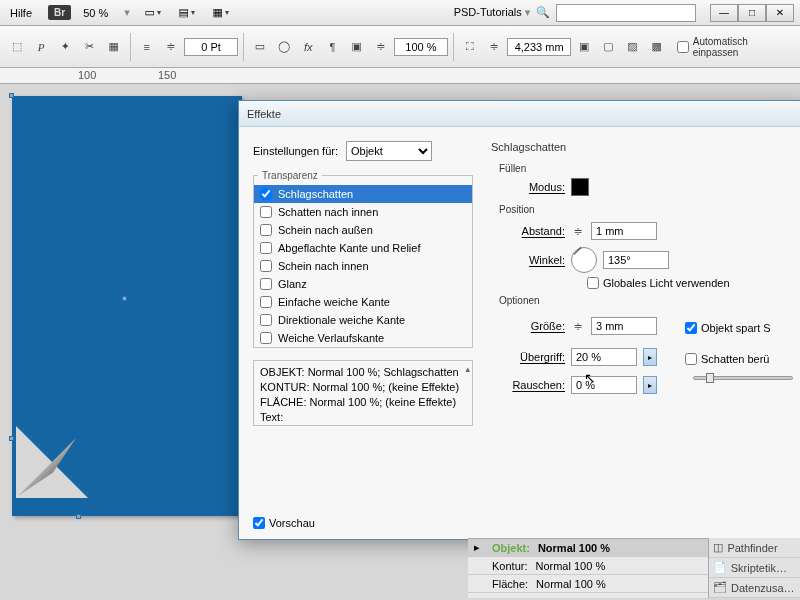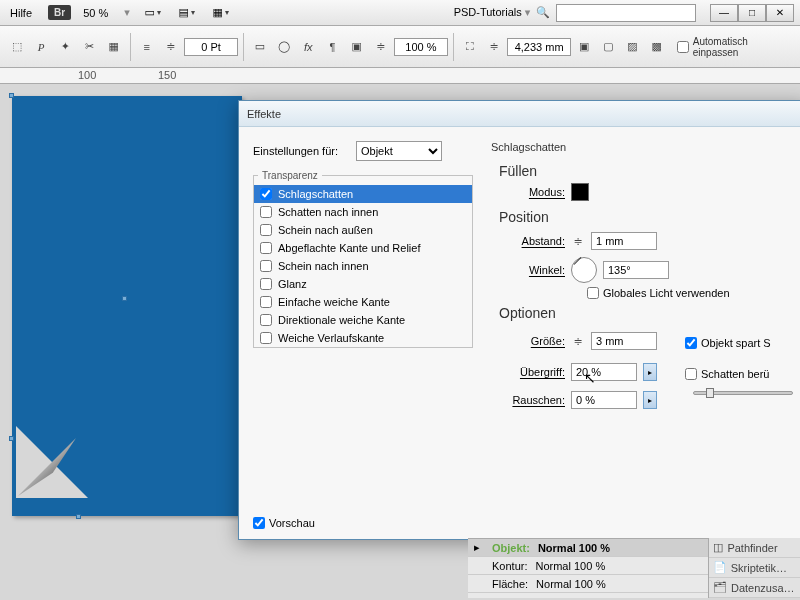--- a/index.html
+++ b/index.html
@@ -37,39 +37,39 @@
 .page-curl .curl { position: absolute; left: 2px; bottom: 2px; width: 58px; height: 58px; background: linear-gradient(135deg, #eee 30%, #888 60%, #bbb 100%); transform: rotate(0deg); clip-path: polygon(0 100%, 100% 0, 60% 60%); }
 .sel-handle { position: absolute; width: 5px; height: 5px; background: #7aaed6; border: 1px solid #2b6ea5; }
 
 
 .dialog { position: absolute; left: 238px; top: 100px; width: 570px; height: 440px; background: #f7f7f7; border: 1px solid #5a8bb0; box-shadow: 0 4px 18px rgba(0,0,0,0.35); }
 .dialog .titlebar { height: 26px; background: linear-gradient(#f4f8fb, #dbe7f0); border-bottom: 1px solid #bcd0de; display: flex; align-items: center; padding: 0 8px; color: #333; }
 .dialog-body { padding: 14px 14px 10px 14px; display: flex; gap: 18px; height: calc(100% - 26px); }
 .col-left { width: 224px; display: flex; flex-direction: column; }
 .col-right { flex: 1; }
 
-.settings-for { display: flex; align-items: center; gap: 18px; margin-bottom: 14px; }
+.settings-for { display: flex; align-items: center; gap: 8px; margin-bottom: 14px; }
 .settings-for select { width: 86px; height: 20px; border: 1px solid #999; background: #fff; }
 
 .group-box { border: 1px solid #c2c2c2; background: #f7f7f7; }
 .group-title { font-size: 10px; color: #555; padding: 2px 4px; background: #f7f7f7; position: relative; top: -8px; left: 4px; display: inline-block; }
 .trans-list { margin-top: -6px; }
 .trans-item { display: flex; align-items: center; gap: 6px; padding: 2px 6px; height: 18px; }
 .trans-item.selected { background: #2f7ad1; color: #fff; }
 .trans-item input[type=checkbox] { width: 12px; height: 12px; }
 
 .summary-box { margin-top: 12px; border: 1px solid #c2c2c2; height: 66px; padding: 4px 6px; font-size: 10px; line-height: 1.35; background: #f7f7f7; position: relative; }
 .summary-box .scroll-up { position: absolute; right: 2px; top: 2px; font-size: 9px; color: #666; }
 
 .preview-row { margin-top: auto; display: flex; align-items: center; gap: 4px; padding-top: 10px; }
 .preview-row input[type=checkbox] { width: 12px; height: 12px; }
 
 
 .section-head { font-size: 11px; color: #333; margin-bottom: 10px; }
-.sub-head { font-size: 14px; color: #333; margin: 8px 0 4px 8px; }
+.sub-head { font-size: 10px; color: #333; margin: 8px 0 4px 8px; }
 .field-row { display: flex; align-items: center; gap: 6px; margin: 4px 0 4px 16px; }
 .field-row .lbl { width: 58px; text-align: right; text-decoration: underline dotted; text-decoration-color: transparent; }
 .field-row .lbl.u { text-decoration: underline; text-underline-offset: 2px; }
 .field-row input.val { width: 66px; height: 18px; border: 1px solid #999; text-align: left; padding: 0 4px; background: #fff; }
 .field-row select { width: 130px; height: 20px; border: 1px solid #999; background: #fff; }
 .color-swatch { width: 18px; height: 18px; background: #000; border: 1px solid #666; }
 .angle-wheel { width: 26px; height: 26px; border: 1px solid #888; border-radius: 50%; position: relative; background: #fff; }
 .angle-wheel::after { content: ""; position: absolute; width: 10px; height: 1px; background: #333; left: 2px; top: 6px; transform: rotate(-45deg); transform-origin: left; }
 .chk-row { display: flex; align-items: center; gap: 4px; margin-left: 44px; margin-top: 4px; font-size: 11px; }
 .chk-row input[type=checkbox] { width: 12px; height: 12px; }
@@ -207,20 +207,27 @@
           <div class="trans-item">
               <input type="checkbox" style="">
               <span>Direktionale weiche Kante</span>
             </div>
           <div class="trans-item">
               <input type="checkbox" style="">
               <span>Weiche Verlaufskante</span>
             </div>
         </div>
       </div>
+      <div class="summary-box">
+        <div>OBJEKT: Normal 100 %; Schlagschatten</div>
+        <div>KONTUR: Normal 100 %; (keine Effekte)</div>
+        <div>FLÄCHE: Normal 100 %; (keine Effekte)</div>
+        <div>Text:</div>
+        <span class="scroll-up">▴</span>
+      </div>
       <div class="preview-row">
         <input type="checkbox" checked="" style="">
         <span>Vorschau</span>
       </div>
     </div>
 
     <div class="col-right">
       <div class="section-head">Schlagschatten</div>
       <div class="sub-head">Füllen</div>
       <div class="field-row">

